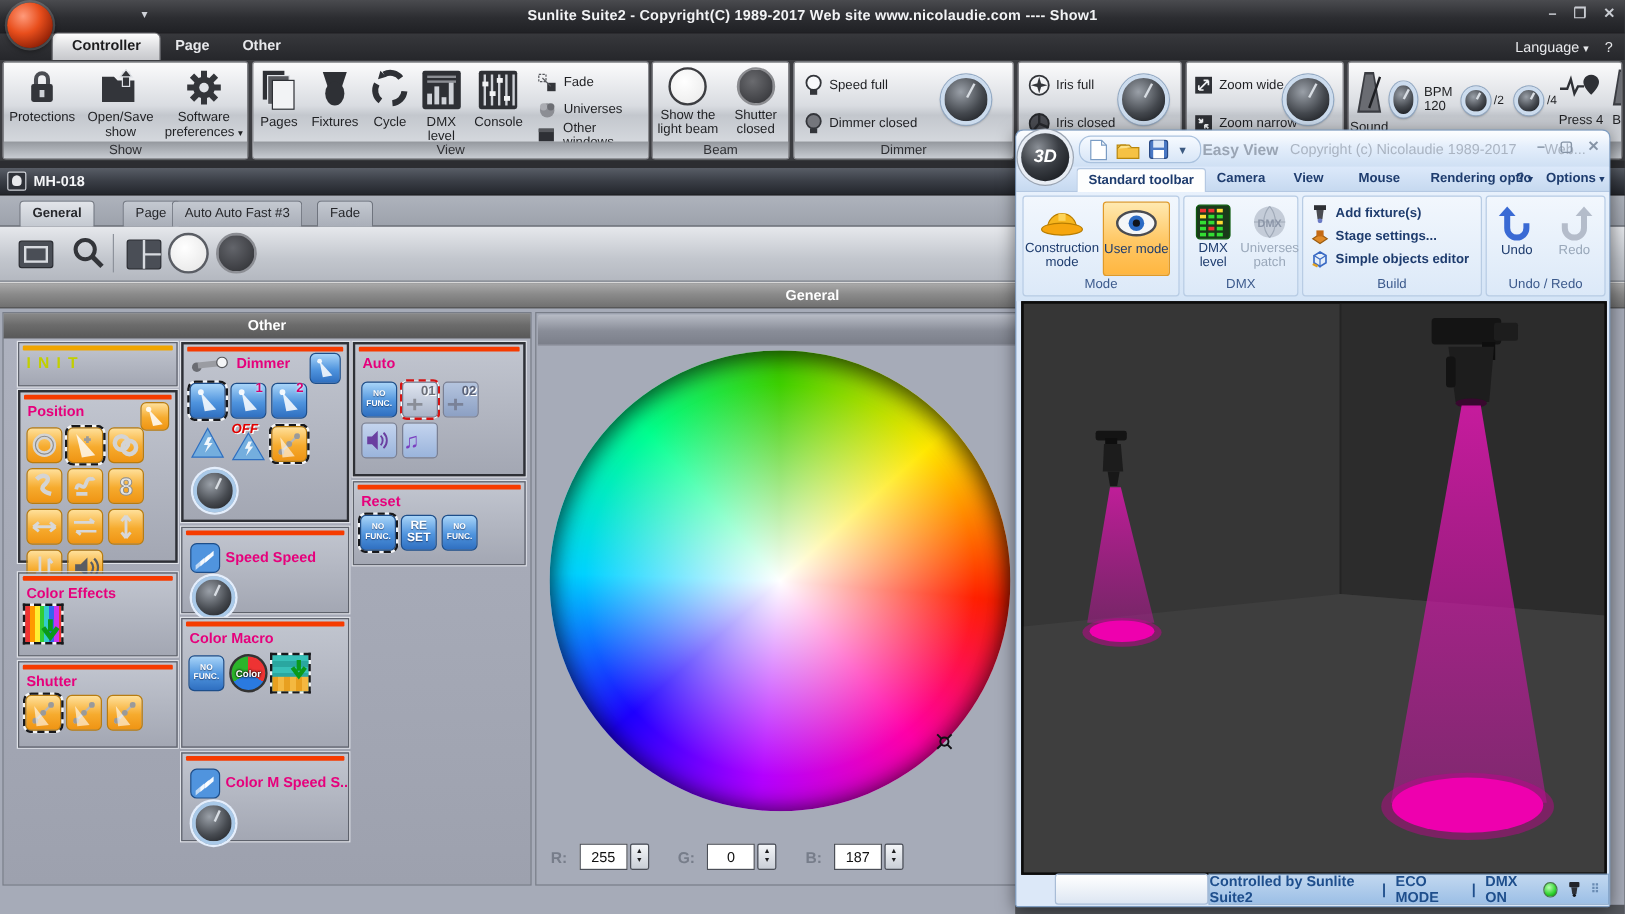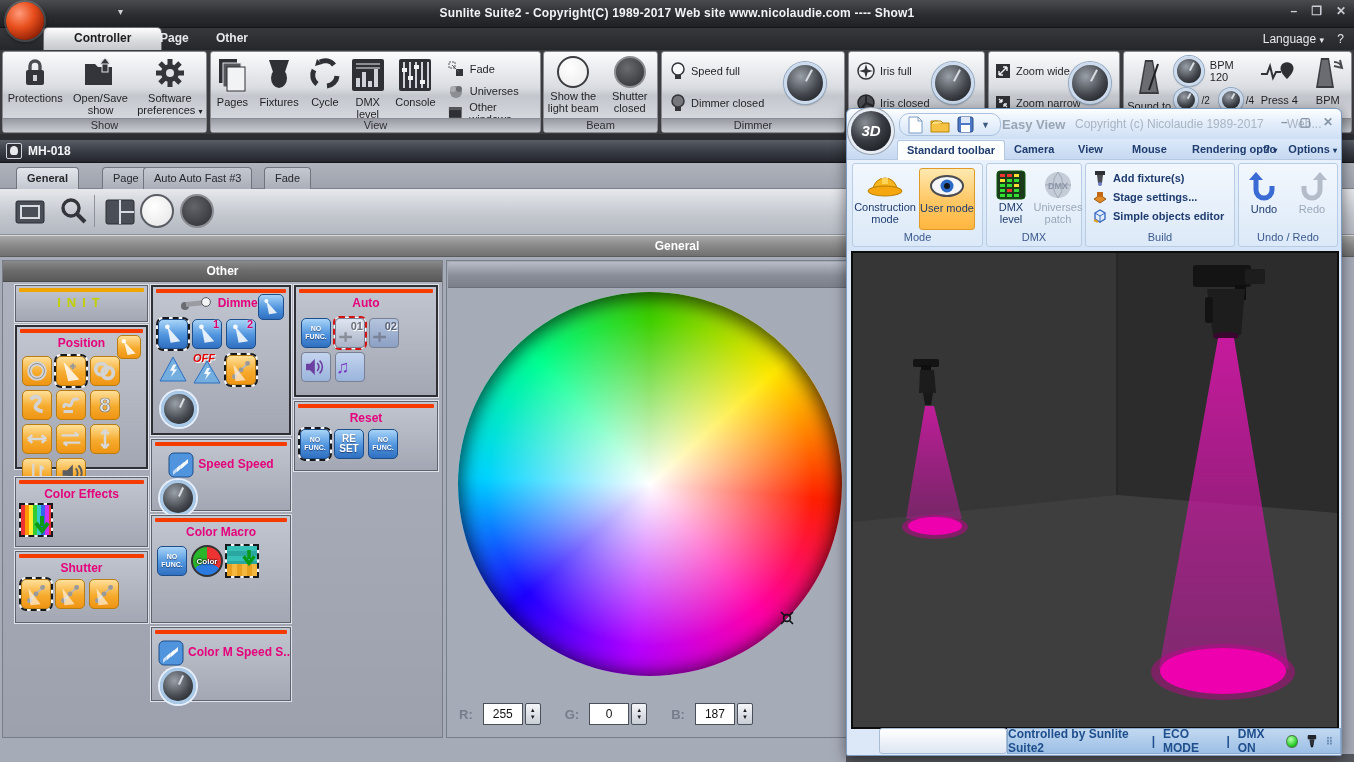--- a/index.html
+++ b/index.html
@@ -17,21 +17,21 @@
 .qat-caret { position:absolute; left:118px; top:6px; color:#cfd2d8; font-size:10px; }
 .title-text { position:absolute; left:0; right:0; top:6px; text-align:center; color:#f2f3f5;
   font-size:12px; font-weight:bold; letter-spacing:.2px; }
 .winbtns { position:absolute; right:8px; top:4px; display:flex; gap:14px; color:#c9ccd2;
   font-size:12px; font-weight:bold; }
 .winbtns span { cursor:default; }
 
 
 .menubar { position:absolute; left:0; top:28px; width:1354px; height:22px;
   background:linear-gradient(180deg,#37383c,#26272b); }
-.app-tab { position:absolute; top:0; height:22px; padding:3px 30px; color:#e8e9ec;
+.app-tab { position:absolute; top:0; height:22px; padding:3px 16px; color:#e8e9ec;
   font-size:12px; font-weight:bold; }
 .app-tab.active { background:linear-gradient(180deg,#fdfdfd,#d9dadd 60%,#c7c8cc);
   color:#1c1c1e; border-radius:4px 4px 0 0; box-shadow:0 0 0 1px #6a6b70; }
 .menu-right { position:absolute; right:10px; top:4px; color:#e8e9ec; font-size:12px; }
 
 
 .ribbon { position:absolute; left:0; top:50px; width:1354px; height:84px; background:#3b3c40; }
 .rgroup { position:absolute; top:1px; height:82px;
   background:linear-gradient(180deg,#fbfbfc 0%,#d9dce1 45%,#c3c7cd 55%,#dfe2e7 100%);
   border:1px solid #88898e; border-radius:3px; overflow:hidden; }
@@ -82,21 +82,21 @@
 .other-panel { position:absolute; left:2px; top:3px; width:441px; height:478px;
   background:linear-gradient(180deg,#aeb2bf,#9da1ae); border:1px solid #787d88; }
 .panel-header { height:21px; background:linear-gradient(180deg,#8a8a8a 0%,#6b6b6b 50%,#5a5a5a 100%);
   color:#fff; font-weight:bold; font-size:12px; text-align:center; line-height:20px;
   border-bottom:1px solid #4a4a4a; }
 .box { position:absolute; background:linear-gradient(180deg,#c2c6d0 0%,#a3a7b3 100%);
   border:1px solid #5e626c; box-shadow:0 0 0 1px #dfe2e8; }
 .box.heavy { border:2px solid #2e3036; }
 .box-bar { height:4px; margin:2px 3px 0; background:#f63b00; border-radius:1px; }
 .box-bar.amber { background:#f0a500; }
-.box-title { color:#e6007c; font-weight:bold; font-size:12px; padding:3px 6px 2px; white-space:nowrap; overflow:hidden;text-align:center; }
+.box-title { color:#e6007c; font-weight:bold; font-size:12px; padding:3px 6px 2px; white-space:nowrap; overflow:hidden; }
 .box-title.init { color:#c2cf00; letter-spacing:6px; font-size:13px; }
 .brow { display:flex; gap:4px; padding:2px 5px; align-items:center; flex-wrap:wrap; }
 .obtn { width:30px; height:30px; border-radius:5px; border:1px solid #b87c10;
   background:linear-gradient(180deg,#ffe09a 0%,#f6ab2e 55%,#ef9413 100%); position:relative; }
 .obtn.sm { width:24px; height:24px; }
 .bbtn { width:30px; height:30px; border-radius:5px; border:1px solid #1d4e8a;
   background:linear-gradient(180deg,#a8d4f8 0%,#4f94de 55%,#2f6fc0 100%); position:relative;
   display:flex; align-items:center; justify-content:center; }
 .gbtn { width:30px; height:30px; border-radius:4px; border:1px solid #7a8094;
   background:linear-gradient(180deg,#dfe5f0 0%,#aab4c8 100%); position:relative;
@@ -436,21 +436,21 @@
     <div class="rgroup" style="left:1123px;width:229px">
       <div class="rg-body" style="width:100%">
         <div class="rbtn" style="width:52px">
           <svg width="34" height="42" viewBox="0 0 34 42">
               <path d="M13 4 h8 l6 34 h-20 Z" fill="#3a3c42"></path>
               <path d="M14 6 h6 l5 30 h-16 Z" fill="#6a6c72"></path>
               <line x1="17" y1="34" x2="26" y2="8" stroke="#1d1e22" stroke-width="2"></line>
             </svg>
           <div class="rlabel">Sound to</div>
         </div>
-        <div style="display:flex;flex-direction:column;align-items:center;padding-top:4px">
+        <div style="display:flex;flex-direction:row;align-items:center;padding-top:16px">
           <div style="display:flex;align-items:center;gap:6px">
             <div class="knob" style="width:30px;height:30px"></div>
             <span style="font-size:11px;color:#1f2023">BPM 120</span>
           </div>
           <div style="display:flex;align-items:center;gap:3px;margin-top:2px">
             <div class="knob" style="width:24px;height:24px"></div>
             <span style="font-size:10px;color:#1f2023">/2</span>
             <div class="knob" style="width:24px;height:24px;margin-left:6px"></div>
             <span style="font-size:10px;color:#1f2023">/4</span>
           </div>

